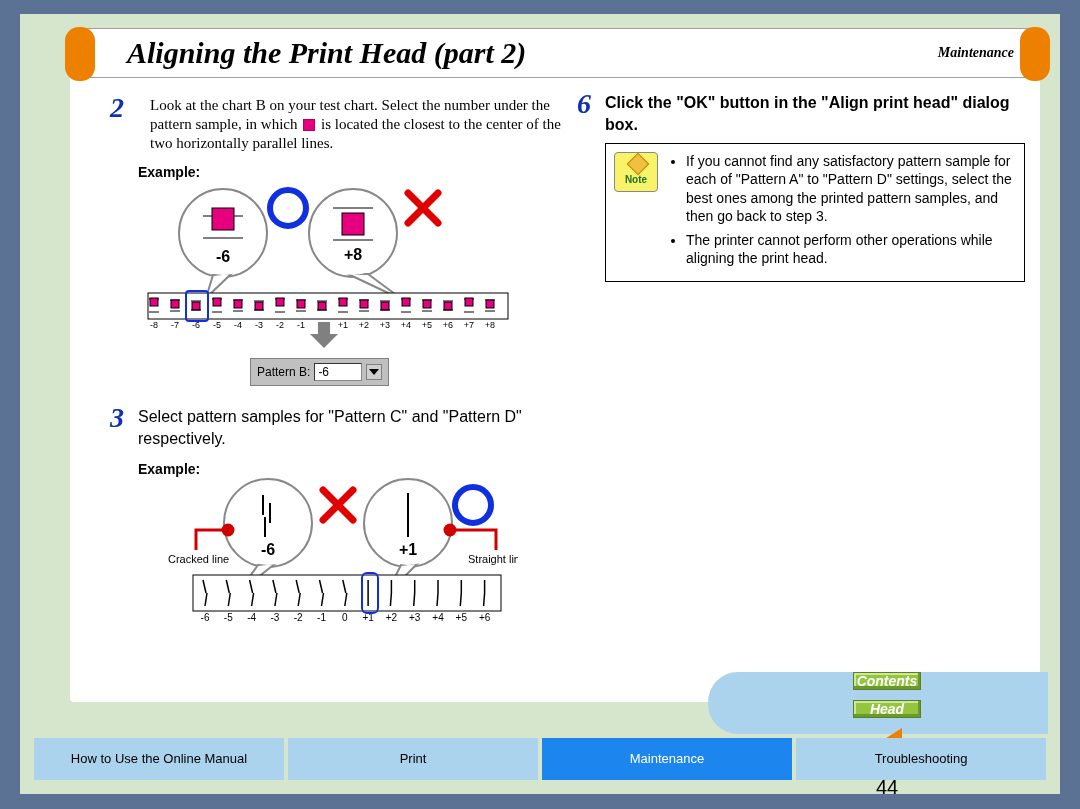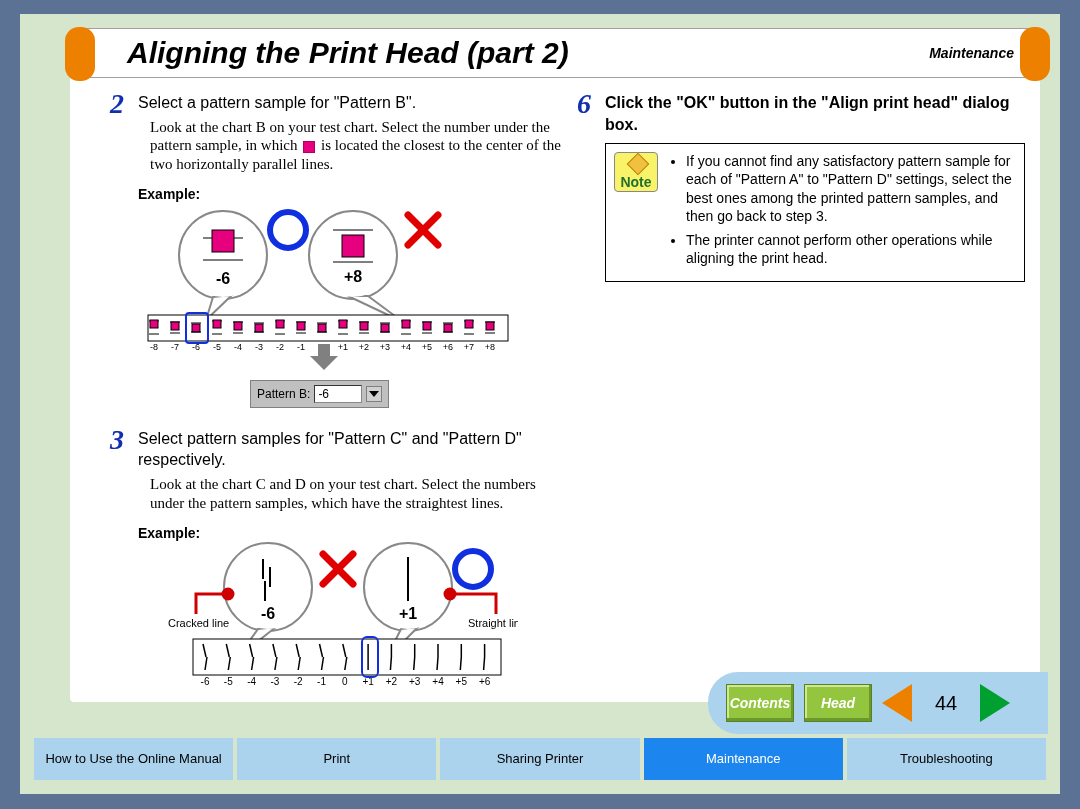--- a/index.html
+++ b/index.html
@@ -26,20 +26,21 @@
     border-radius: 4px;
   }
   .title-bar {
     position: absolute;
     left: 60px; top: 14px;
     width: 955px; height: 50px;
     background: #ffffff;
     border: 1px solid #a0a0a0;
     display: flex;
     align-items: center;
+    font-family: Liberation Serif, serif;
   }
   .title-bar::before, .title-bar::after {
     content: "";
     position: absolute;
     width: 30px; height: 54px;
     background: #ee8000;
     border-radius: 14px;
     top: -2px;
   }
   .title-bar::before { left: -16px; }
@@ -123,21 +124,21 @@
     line-height: 1.3;
     max-width: 420px;
   }
   .note-badge {
     position: absolute;
     left: 8px; top: 8px;
     width: 44px; height: 40px;
     background: #f9f36a;
     border: 1px solid #888;
     border-radius: 4px;
-    font-size: 14px;
+    font-size: 10px;
     text-align: center;
     padding-top: 20px;
     font-weight: bold;
     color: #207030;
   }
   .note-badge::before {
     content: "";
     position: absolute;
     left: 15px; top: 3px;
     width: 14px; height: 14px;
@@ -152,20 +153,21 @@
   .nav-strip {
     position: absolute;
     right: 12px; bottom: 60px;
     width: 340px; height: 62px;
     background: #acd3ee;
     border-radius: 30px 0 0 30px;
     display: flex;
     align-items: center;
     padding-left: 18px;
     gap: 10px;
+    flex-direction: column;
   }
   .nav-btn {
     width: 68px; height: 38px;
     background: #94c53e;
     border: 1px solid #5a8020;
     color: #fff;
     font-weight: bold;
     font-size: 14px;
     display: flex;
     align-items: center;
@@ -244,21 +246,20 @@
 
 <div class="page">
 
   <div class="content-area">
     <div class="columns">
 
       <div class="col">
 
         <div>
           <div class="step-num">2</div>
-          <div class="step-title">Select a pattern sample for "Pattern B".</div>
           <div class="step-body">
             <span>Look at the chart B on your test chart. Select the number under the pattern sample, in which </span><span class="sq"></span><span> is located the closest to the center of the two horizontally parallel lines.</span>
           </div>
           <div class="example-lbl">Example:</div>
 
           <div class="illus">
             <svg width="380" height="170" viewBox="0 0 380 170">
 
               <g>
                 <circle cx="85" cy="55" r="44" fill="#fff" stroke="#888" stroke-width="2"></circle>
@@ -369,21 +370,20 @@
           <div class="dropdown-box">
             <span>Pattern B:</span>
             <span class="field">-6</span>
             <span class="tri"></span>
           </div>
         </div>
 
         <div style="margin-top:6px;">
           <div class="step-num">3</div>
           <div class="step-title">Select pattern samples for "Pattern C" and "Pattern D" respectively.</div>
-          <div class="step-body">Look at the chart C and D on your test chart. Select the numbers under the pattern samples, which have the straightest lines.</div>
           <div class="example-lbl">Example:</div>
 
           <div class="illus">
             <svg width="380" height="160" viewBox="0 0 380 160">
 
               <g>
                 <circle cx="130" cy="48" r="44" fill="#fff" stroke="#888" stroke-width="2"></circle>
                 <path d="M120 90 L100 118 L138 88 Z" fill="#fff" stroke="#888" stroke-width="2"></path>
                 <circle cx="130" cy="48" r="42" fill="#fff"></circle>
                 <line x1="125" y1="20" x2="125" y2="40" stroke="#000" stroke-width="2"></line>
@@ -489,17 +489,16 @@
     <div class="nav-btn">Contents</div>
     <div class="nav-btn">Head</div>
     <div class="arrow prev"></div>
     <div class="page-num">44</div>
     <div class="arrow next"></div>
   </div>
 
   <div class="bottom-tabs" id="tabs">
       <div class="tab">How to Use the Online Manual</div>
       <div class="tab">Print</div>
-      <div class="tab">Sharing Printer</div>
       <div class="tab active">Maintenance</div>
       <div class="tab">Troubleshooting</div>
     </div>
 </div>
 
 </body></html>

